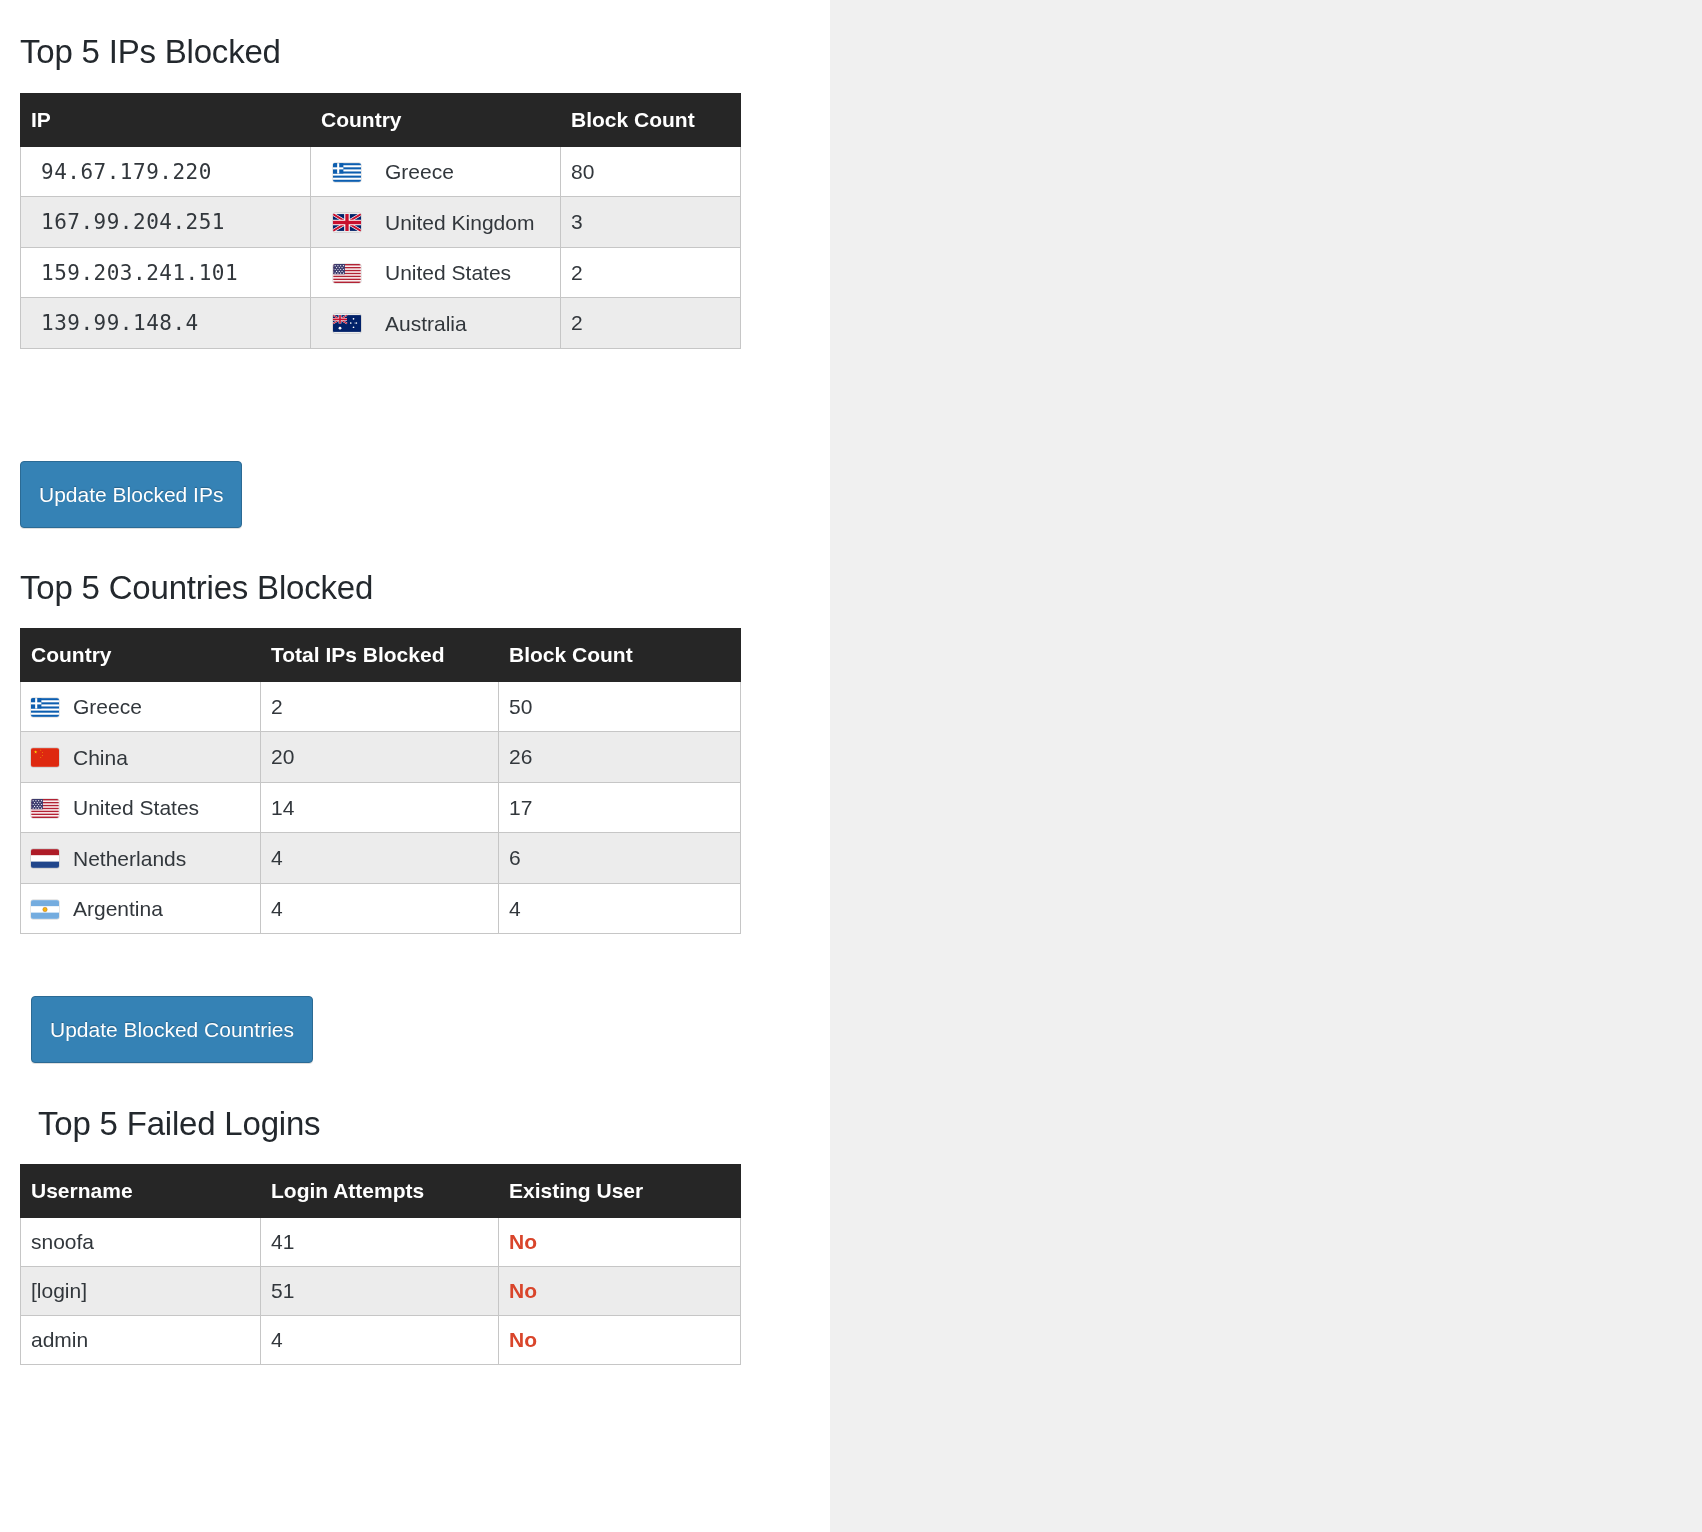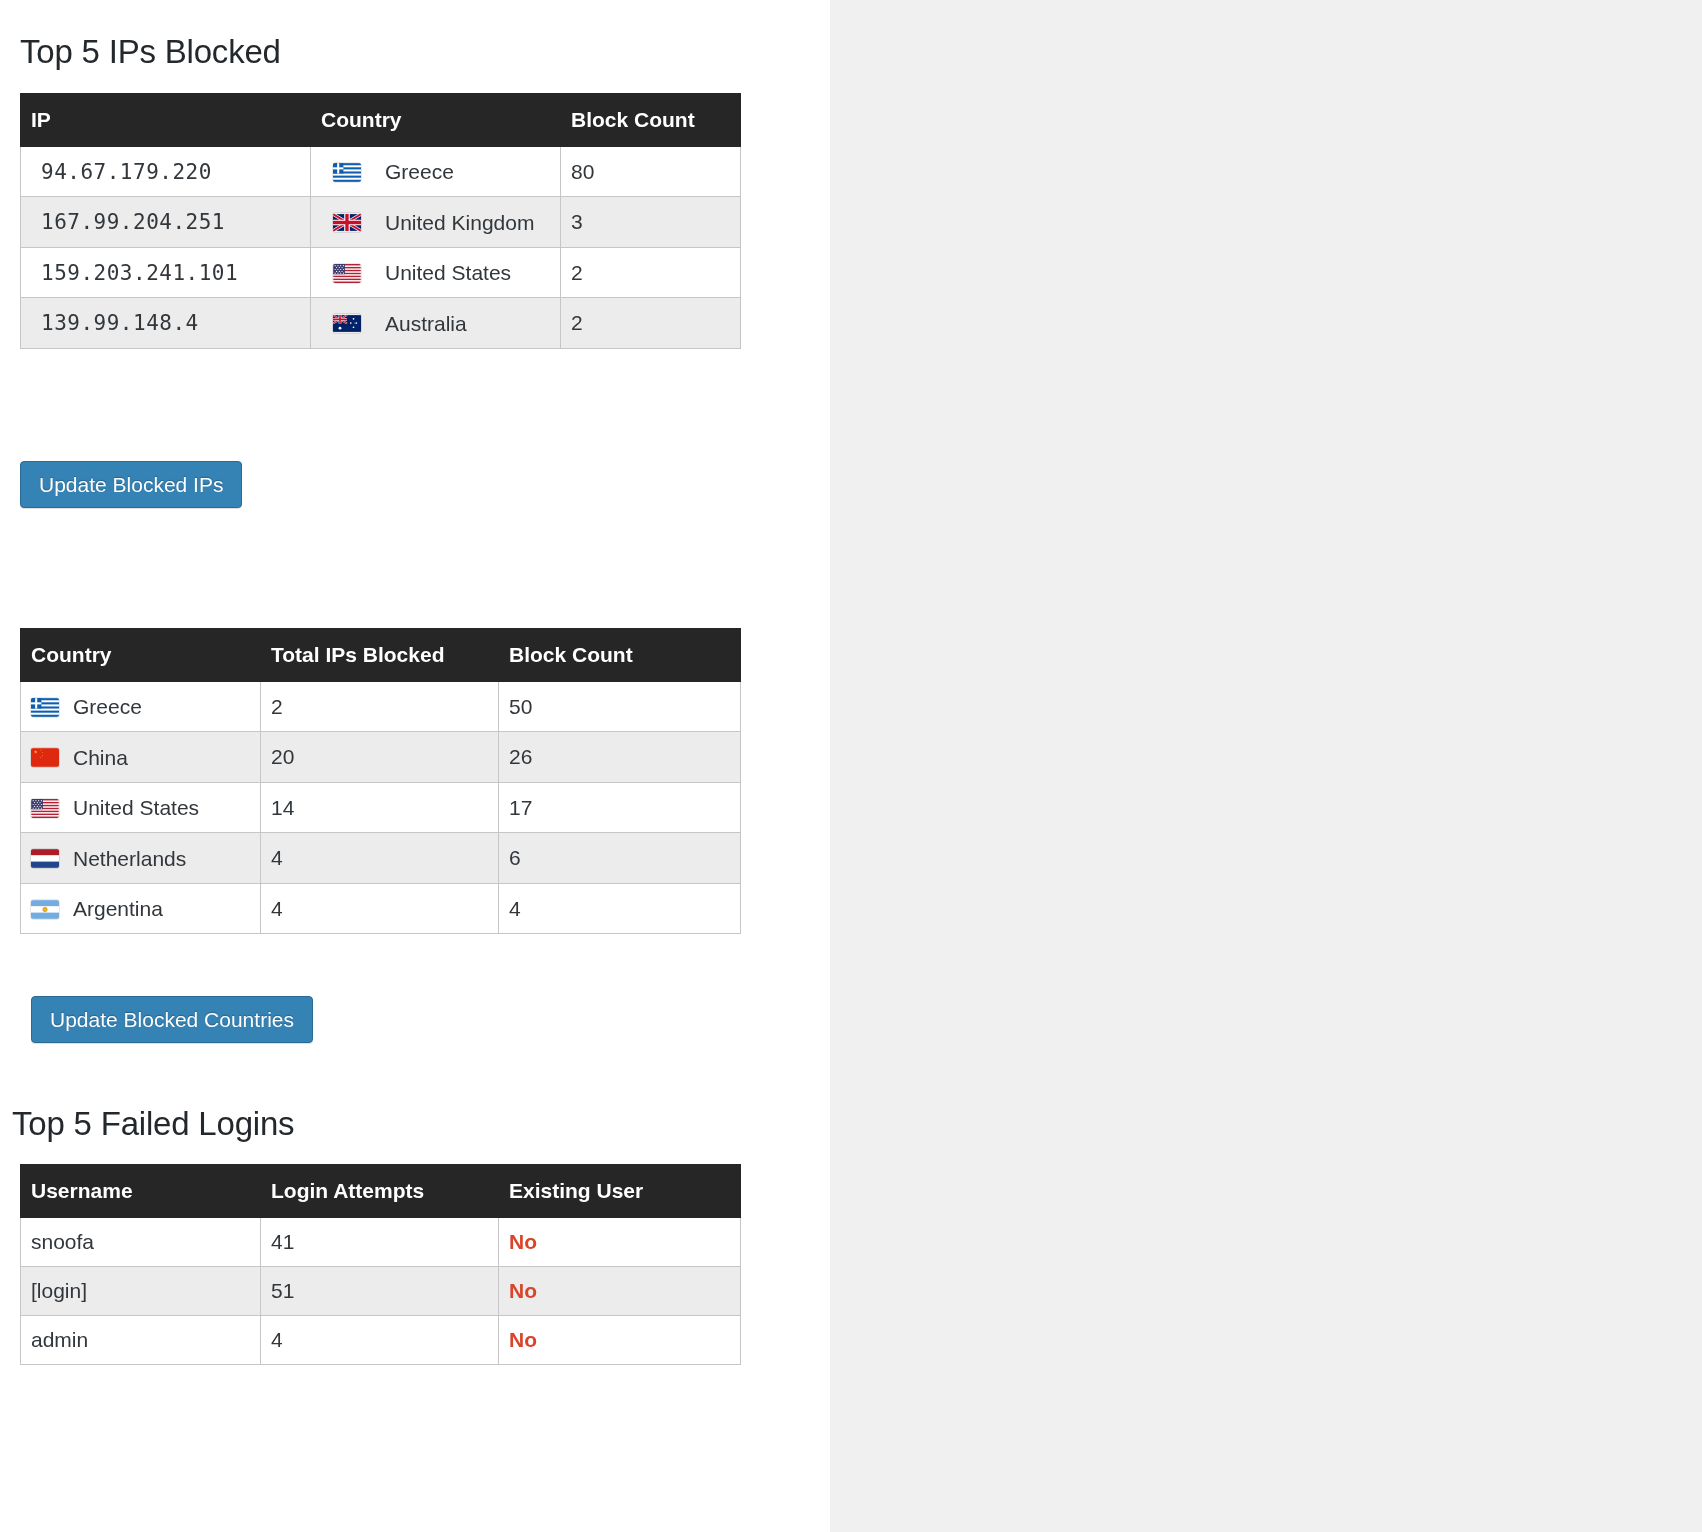--- a/index.html
+++ b/index.html
@@ -44,21 +44,21 @@
     font-weight: 400;
     color: #23282d;
     margin: 0;
     padding: 0;
     line-height: 1.2;
     letter-spacing: -0.2px;
   }
 
   .title-ips      { position: absolute; left: 20px; top: 32px; }
   .title-countries{ position: absolute; left: 20px; top: 568px; }
-  .title-logins   { position: absolute; left: 12px; top: 1104px; }
+  .title-logins   { position: absolute; left: 38px; top: 1104px; }
 
   table.stat-table {
     position: absolute;
     border-collapse: collapse;
     background: #ffffff;
     table-layout: fixed;
     font-size: 21px;
   }
   table.stat-table thead th {
     background: #262626;
@@ -133,21 +133,21 @@
   }
 
   button.update-btn {
     position: absolute;
     font-family: "Liberation Sans", sans-serif;
     font-size: 21px;
     color: #ffffff;
     background: #3582b5;
     border: 1px solid #2b6a94;
     border-radius: 4px;
-    padding: 10px 18px;
+    padding: 20px 18px;
     line-height: 1.2;
     cursor: pointer;
     text-shadow: 0 -1px 1px rgba(0,0,0,0.25);
     box-shadow: 0 1px 0 rgba(0,0,0,0.12);
   }
   #btn-update-ips       { left: 20px; top: 461px; }
   #btn-update-countries { left: 31px; top: 996px; }
 </style>
 </head>
 <body>
@@ -272,20 +272,21 @@
               </svg>
             </span><span class="country-name">Australia</span>
           </td>
           <td>2</td>
         </tr>
       </tbody>
     </table>
 
     <button class="update-btn" id="btn-update-ips">Update Blocked IPs</button>
 
+    <h2 class="section-title title-countries">Top 5 Countries Blocked</h2>
 
     <table class="stat-table" id="table-countries">
       <colgroup>
         <col class="c-country">
           <col class="c-total">
           <col class="c-count">
       </colgroup>
       <thead>
         <tr>
           <th>Country</th>

